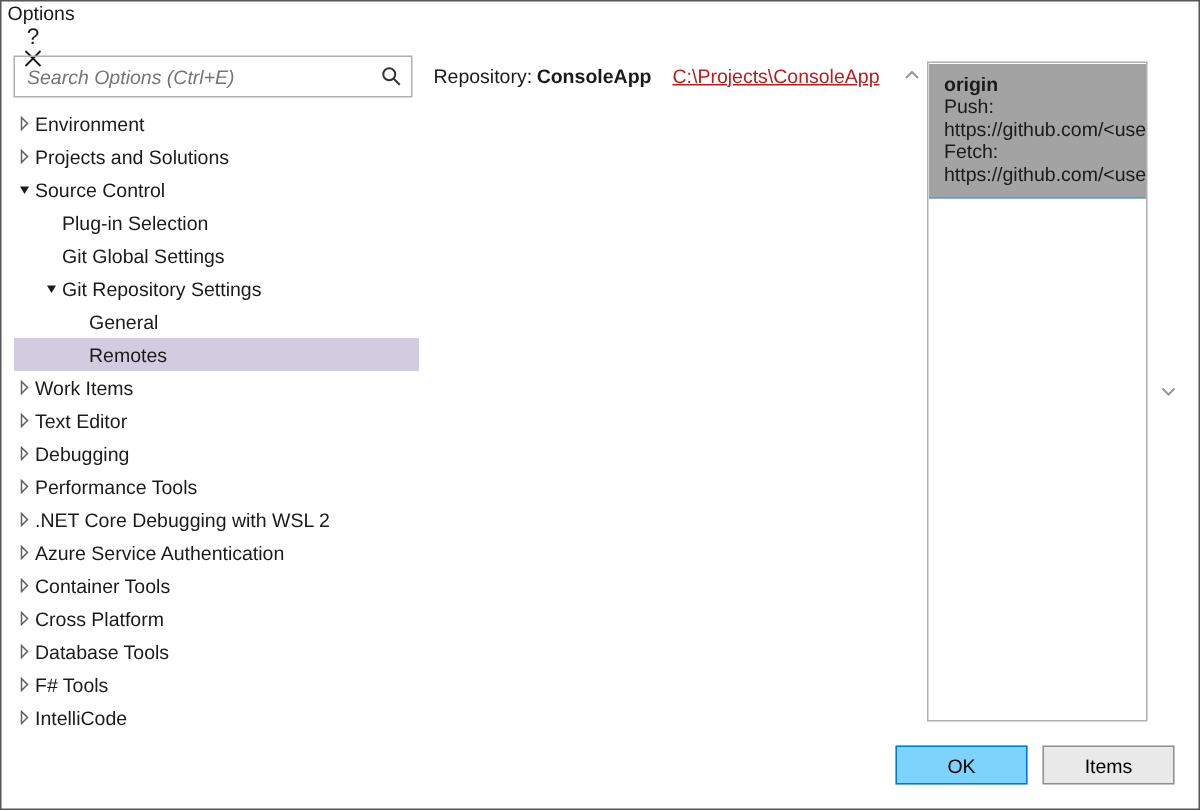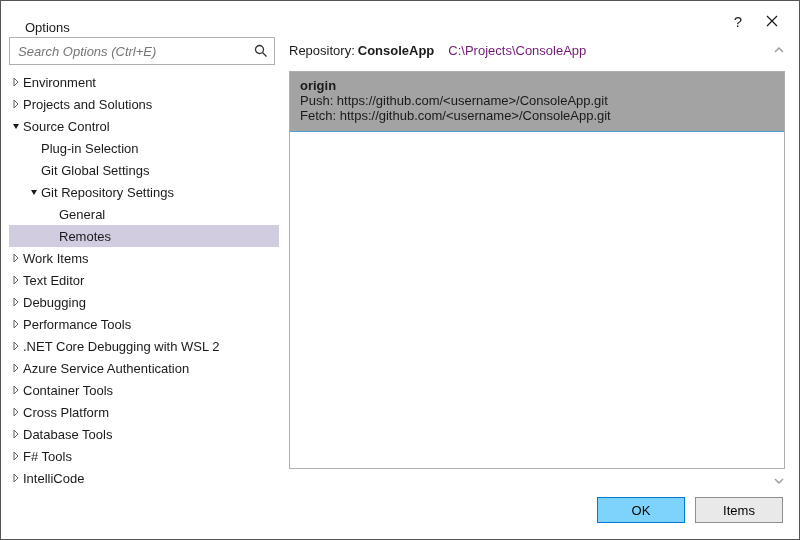--- a/index.html
+++ b/index.html
@@ -1,41 +1,41 @@
 <!DOCTYPE html>
 <html><head>
 <meta charset="utf-8">
 <style>
   * { box-sizing: border-box; }
   html, body { margin:0; padding:0; font-family:"Segoe UI",Arial,sans-serif; font-size:13px; color:#1a1a1a; background:#fff; }
   .window { width:800px; height:540px; border:1px solid #555; display:flex; flex-direction:column; }
-  .titlebar { height:34px; display:flex; align-items:flex-end; padding:0 10px 0 24px; }
+  .titlebar { height:34px; display:flex; align-items:flex-start; padding:0 10px 0 4px;flex-direction:column; }
   .titlebar .title { flex:1; font-size:13px; }
   .titlebar .tbtn { width:34px; height:28px; display:flex; align-items:center; justify-content:center; font-size:15px; }
   .body { flex:1; display:flex; flex-direction:column; padding:0 6px 6px 6px; overflow:hidden; }
   .top { flex:1; display:flex; overflow:hidden; }
   .left { width:272px; display:flex; flex-direction:column; overflow:hidden; }
   .searchwrap { border:1px solid #b0b0b0; height:28px; display:flex; align-items:center; margin:2px 4px 4px 2px; }
   .searchwrap input { border:none; outline:none; flex:1; padding:0 8px; font-size:13px; font-style:italic; color:#666; background:transparent; }
   .searchwrap .glass { width:26px; display:flex; align-items:center; justify-content:center; color:#333; }
   .treewrap { flex:1; display:flex; overflow:hidden; border-top:0; }
   .tree { flex:1; overflow:auto; padding:2px 0 2px 2px; }
   .tree::-webkit-scrollbar { width:16px; }
   .tree::-webkit-scrollbar-track { background:#f0f0f0; }
   .tree::-webkit-scrollbar-thumb { background:#c4c4c4; }
   .node { display:flex; align-items:center; height:22px; white-space:nowrap; cursor:default; }
   .node.selected { background:#d2cce0; }
   .arrow { width:14px; display:inline-flex; align-items:center; justify-content:center; }
   .arrow svg { display:block; }
   .spacer { display:inline-block; }
-  .right { flex:1; display:flex; flex-direction:column; padding:0 4px 0 10px; min-width:0; }
+  .right { flex:1; display:flex; flex-direction:row; padding:0 4px 0 10px; min-width:0; }
   .repoHeader { height:30px; display:flex; align-items:center; gap:6px; }
   .repoLabel { }
   .repoName { font-weight:600; margin-left:-3px; }
-  .repoPath { color:#701a75; margin-left:8px; }
+  .repoPath { color:#b91c1c; margin-left:8px;text-decoration:underline; }
   .chev { width:20px; display:flex; align-items:center; justify-content:center; color:#999; }
   .remotesBox { flex:1; border:1px solid #b0b0b0; margin:6px 4px 6px 0; background:#fff; overflow:auto; }
   .remoteItem { border:1px solid #4aa3d6; background:#a3a3a3; padding:6px 10px 8px 10px; margin:-1px; }
   .remoteName { font-weight:700; }
   .remoteLine { }
   .actionRow { display:flex; gap:14px; padding:2px 0 2px 0; border:2px solid #d64045; width:fit-content; padding:4px 8px 4px 6px; margin:0 0 0 0; }
   .actionBtn { width:88px; height:24px; background:#e9e9e9; border:1px solid #8f8f8f; font:inherit; cursor:default; }
   .rightFoot { display:flex; align-items:center; }
   .rightFoot .spflex { flex:1; }
   .bottom { height:46px; display:flex; align-items:center; justify-content:flex-end; gap:10px; padding:0 10px; }

